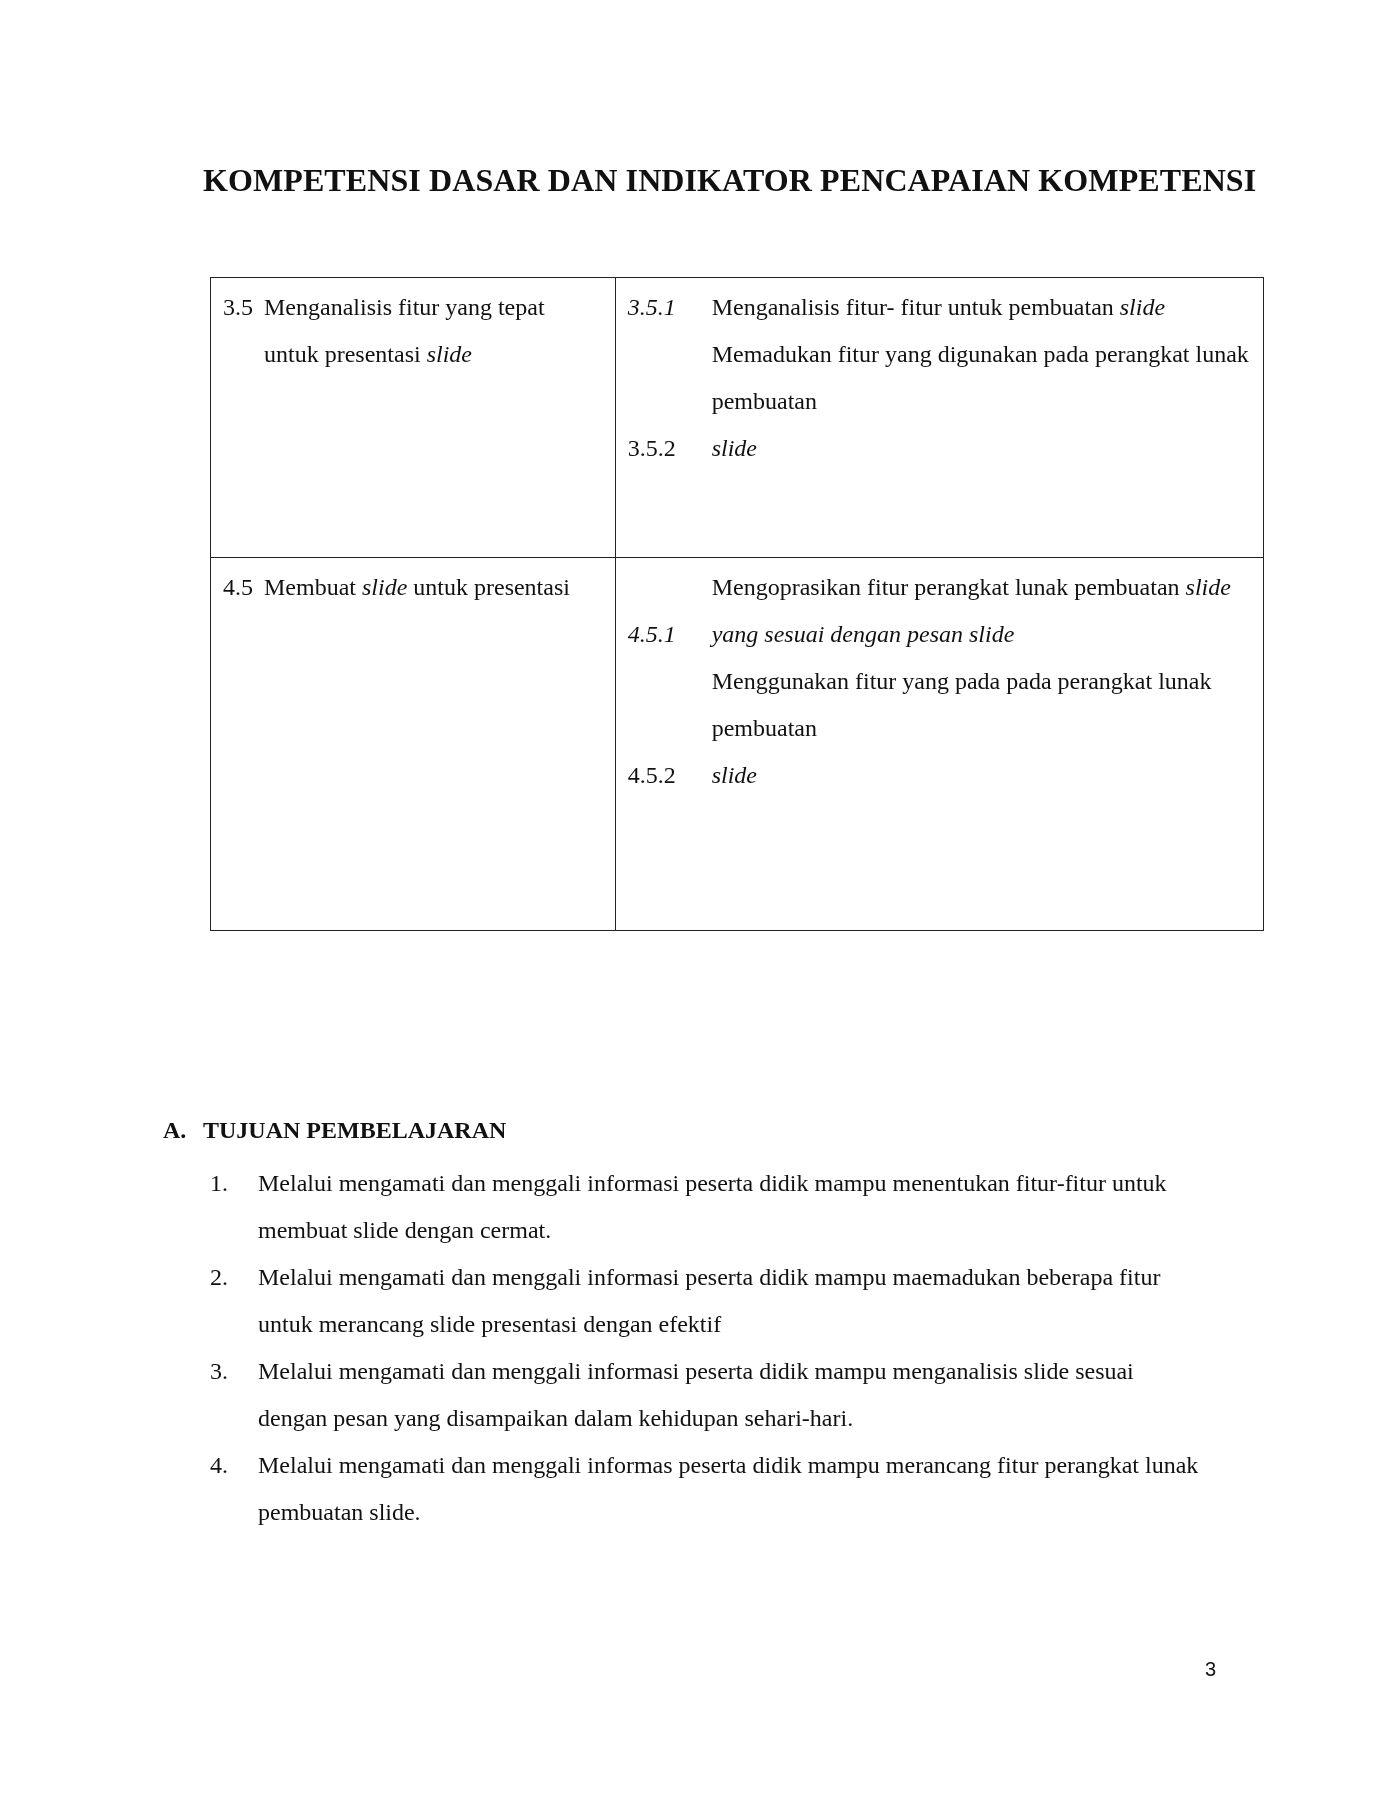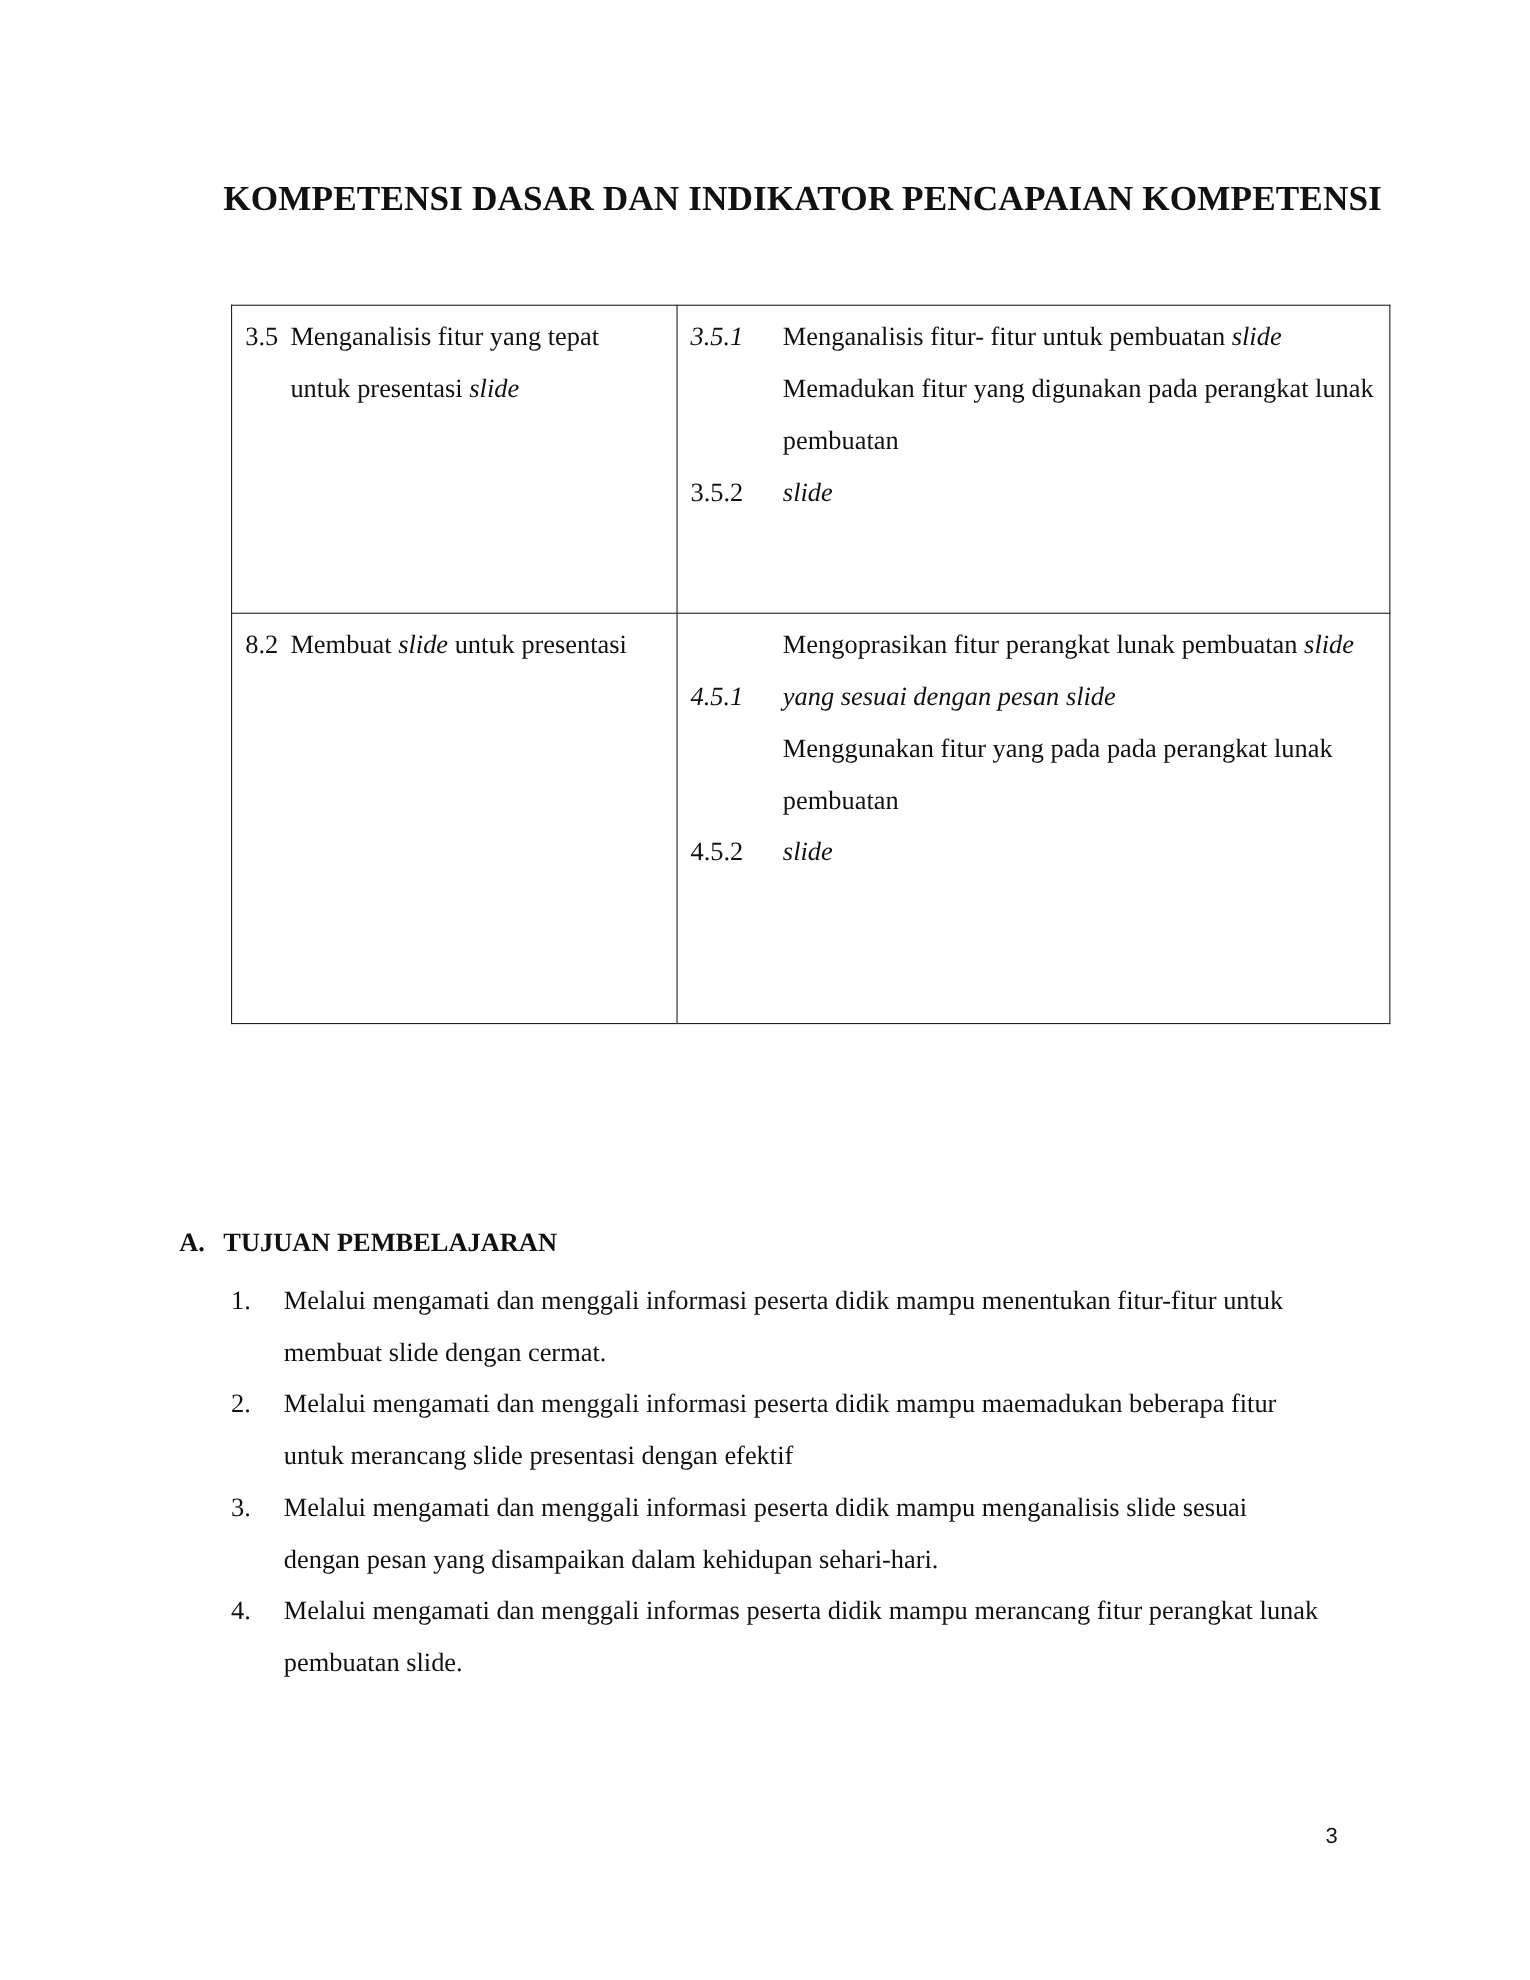--- a/index.html
+++ b/index.html
@@ -46,21 +46,21 @@
       </div>
       <div class="ind-item">
         <span class="ind-num">3.5.2</span>
         <span><span>Memadukan fitur yang digunakan pada perangkat lunak pembuatan </span><br><span class="it">slide</span></span>
       </div>
     </td>
   </tr>
   <tr class="row2">
     <td>
       <div class="kd-item">
-        <span class="kd-num">8.2</span>
+        <span class="kd-num">4.5</span>
         <span><span>Membuat </span><span class="it">slide</span><span> untuk presentasi</span></span>
       </div>
     </td>
     <td>
       <div class="ind-item">
         <span class="ind-num it">4.5.1</span>
         <span><span>Mengoprasikan fitur perangkat lunak pembuatan </span><span class="it">slide yang sesuai dengan pesan slide</span></span>
       </div>
       <div class="ind-item">
         <span class="ind-num">4.5.2</span>

